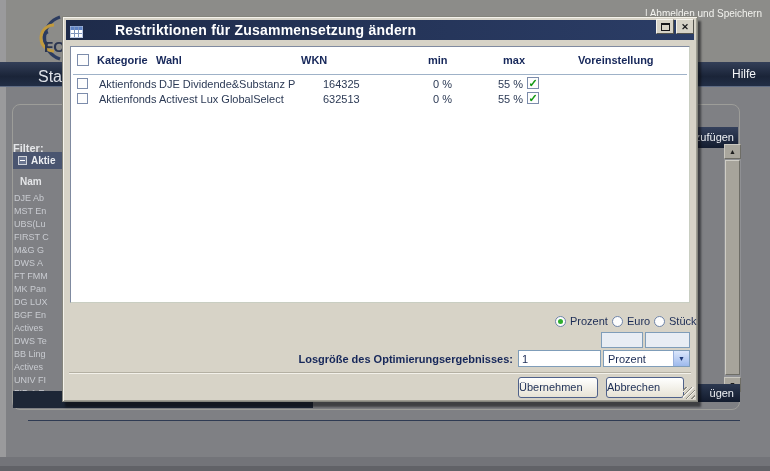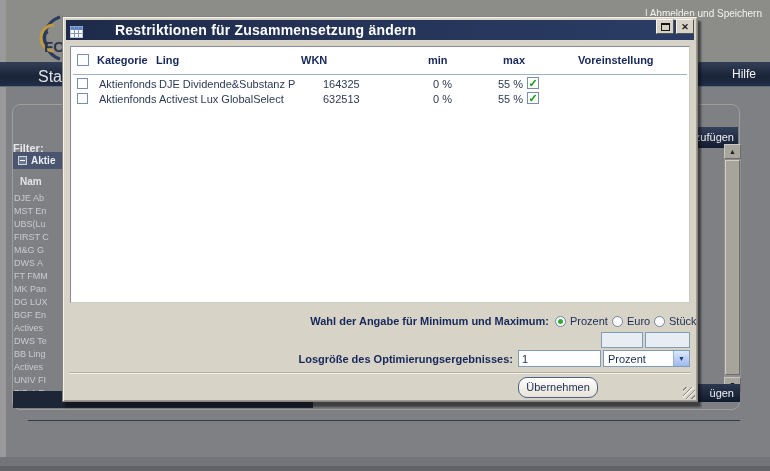--- a/index.html
+++ b/index.html
@@ -83,22 +83,22 @@
          font-size:11px; color:#1c2c55; padding:0 3px; }
   .tin.dim { background:#e8edf4; }
   .drop { position:absolute; border:1px solid #7f9db9; background:#fff; }
   .drop .dtext { position:absolute; left:4px; top:2px; font-size:11px; color:#1c2c55; }
   .drop .dbtn { position:absolute; right:0; top:0; width:16px; height:100%;
                 background:linear-gradient(180deg,#dce7fb,#9db9ec); border-left:1px solid #98b0dc;
                 color:#1e3a7a; font-size:7px; text-align:center; line-height:15px; }
   .gsep { position:absolute; left:6px; top:355px; width:622px; height:2px;
           border-top:1px solid #b4b0a3; border-bottom:1px solid #f3f1ea; }
   .dbtnx { position:absolute; height:21px; background:linear-gradient(180deg,#ffffff,#e7e3d5);
-           border:1px solid #4f618a; border-radius:9px; color:#1d2e55; font-size:11px;
-           text-align:center; line-height:19px; }
+           border:1px solid #4f618a; border-radius:3px; color:#1d2e55; font-size:11px;
+           line-height:19px; }
   .grip { position:absolute; right:2px; bottom:2px; width:12px; height:12px;
           background:repeating-linear-gradient(135deg, transparent 0 2px, #8a887e 2px 3px, #f2f0e9 3px 4px); }
 </style>
 </head>
 <body>
 
 <div id="stage">
 
   <div class="topband"></div>
   <div class="leftedge"></div>
@@ -169,21 +169,21 @@
     <div class="tbtns">
       <div class="tbtn">
           <span class="maxglyph"></span>
         </div>
       <div class="tbtn">✕</div>
     </div>
 
     <div class="listarea">
       <span class="cb" style="left:6px; top:7px;"></span>
       <span class="hd" style="left:26px; top:7px;">Kategorie</span>
-      <span class="hd" style="left:85px; top:7px;">Ling</span>
+      <span class="hd" style="left:85px; top:7px;">Wahl</span>
       <span class="hd" style="left:230px; top:7px;">WKN</span>
       <span class="hd" style="left:357px; top:7px;">min</span>
       <span class="hd" style="left:432px; top:7px;">max</span>
       <span class="hd" style="left:507px; top:7px;">Voreinstellung</span>
       <div class="hsep"></div>
 
       <div>
         <span class="cb" style="left:6px; top:31px; width:11px; height:11px;"></span>
         <span class="cell" style="left:28px; top:31px;">Aktienfonds</span>
         <span class="cell" style="left:88px; top:31px;">DJE Dividende&amp;Substanz P</span>
@@ -197,36 +197,36 @@
         <span class="cb" style="left:6px; top:46px; width:11px; height:11px;"></span>
         <span class="cell" style="left:28px; top:46px;">Aktienfonds</span>
         <span class="cell" style="left:88px; top:46px;">Activest Lux GlobalSelect</span>
         <span class="cell" style="left:252px; top:46px;">632513</span>
         <span class="cell" style="left:362px; top:46px;">0 %</span>
         <span class="cell" style="left:427px; top:46px;">55 %</span>
         <span class="cb checked" style="left:456px; top:45px;"></span>
       </div>
     </div>
 
-    <span class="frm-label" style="left:60px; top:298px; width:426px;">Wahl der Angabe für Minimum und Maximum:</span>
     <span class="radio sel" style="left:492px; top:299px;"></span>
     <span class="rlabel" style="left:507px; top:298px;">Prozent</span>
     <span class="radio" style="left:549px; top:299px;"></span>
     <span class="rlabel" style="left:564px; top:298px;">Euro</span>
     <span class="radio" style="left:591px; top:299px;"></span>
     <span class="rlabel" style="left:606px; top:298px;">Stück</span>
 
     <input class="tin dim" style="left: 538px; top: 315px; width: 42px; height: 16px;" value="">
     <input class="tin dim" style="left: 582px; top: 315px; width: 45px; height: 16px;" value="">
 
     <span class="frm-label" style="left:60px; top:336px; width:390px;">Losgröße des Optimierungsergebnisses:</span>
     <input class="tin" style="left: 455px; top: 333px; width: 83px; height: 17px;" value="1">
     <div class="drop" style="left:540px; top:333px; width:87px; height:17px;">
       <span class="dtext">Prozent</span>
       <span class="dbtn">▼</span>
     </div>
 
     <div class="gsep"></div>
     <div class="dbtnx" style="left:455px; top:360px; width:80px;">Übernehmen</div>
+    <div class="dbtnx" style="left:543px; top:360px; width:78px;">Abbrechen</div>
     <div class="grip"></div>
   </div>
 
 </div>
 
 </body></html>

